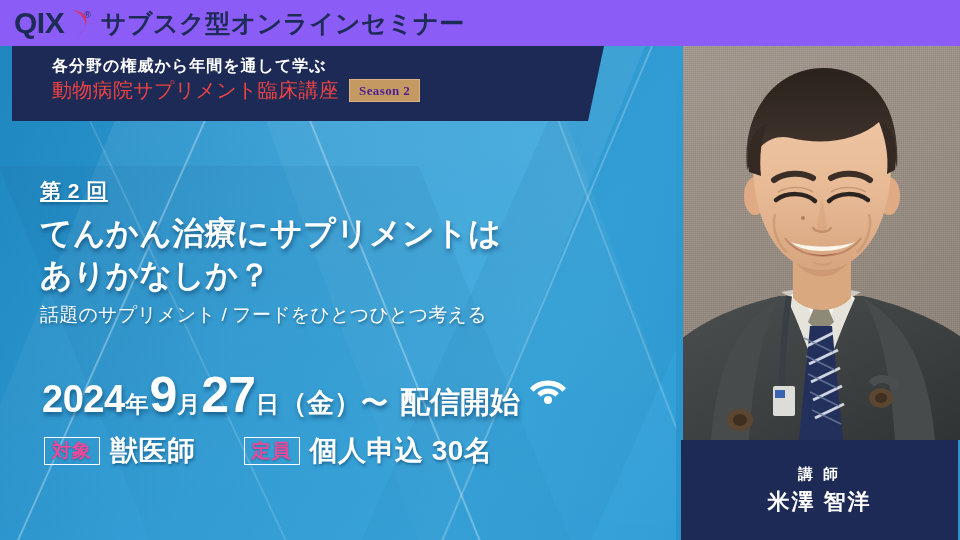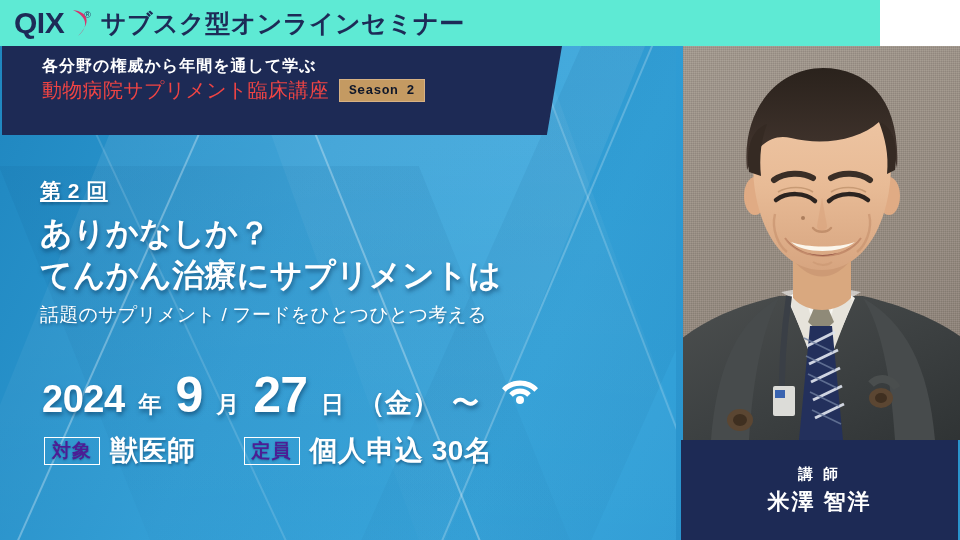--- a/index.html
+++ b/index.html
@@ -15,22 +15,22 @@
     overflow: hidden;
     font-family: "Liberation Sans", "DejaVu Sans", sans-serif;
     background: #ffffff;
     user-select: none;
   }
 
   
   .topbar {
     position: absolute;
     left: 0; top: 0;
-    width: 880px; height: 46px;
-    background: #5eead4;
+    width: 960px; height: 46px;
+    background: #8b5cf6;
     display: flex;
     align-items: center;
     z-index: 40;
   }
   .logo-wrap {
     position: relative;
     margin-left: 14px;
     display: flex;
     align-items: baseline;
     height: 46px;
@@ -111,25 +111,26 @@
   }
   .ln1 { left: 108px; top: -160px; height: 900px; transform: rotate(24deg); }
   .ln2 { left: 392px; top: -180px; height: 920px; transform: rotate(-22deg); }
   .ln3 { left: 528px; top: -200px; height: 980px; transform: rotate(23deg); background: rgba(255,255,255,0.22); }
   .ln4 { left: 640px; top: -160px; height: 900px; transform: rotate(-21deg); background: rgba(255,255,255,0.18); }
   .ln5 { left: 250px; top: 40px; height: 760px; transform: rotate(-25deg); background: rgba(255,255,255,0.14); }
 
   
   .navy-banner {
     position: absolute;
-    left: 2px; top: 46px;
-    width: 560px; height: 89px;
+    left: 12px; top: 46px;
+    width: 560px; height: 75px;
     background: #1d2a55;
     z-index: 12;
     clip-path: polygon(0 0, 100% 0, 97.3% 100%, 0 100%);
+    padding-left: 32px;
   }
   .navy-inner {
     position: absolute;
     left: 40px; top: 9px;
     width: 480px;
   }
   .banner-kicker {
     font-size: 16px;
     font-weight: 700;
     color: #ffffff;
@@ -146,22 +147,22 @@
     font-size: 20px;
     font-weight: 400;
     color: #ef4444;
     letter-spacing: 0.3px;
     white-space: nowrap;
     line-height: 1.25;
   }
   .season-badge {
     margin-left: 10px;
     background: #c49a62;
-    color: #0f172a;
-    font-family: Liberation Mono, monospace;
+    color: #4c1d95;
+    font-family: Liberation Serif, serif;
     font-size: 13px;
     font-weight: 700;
     padding: 4px 9px 4px 9px;
     letter-spacing: 0.4px;
     white-space: nowrap;
     line-height: 1;
     border: 1px solid #d7b184;
   }
 
   
@@ -202,21 +203,20 @@
   
   .dateline {
     position: absolute;
     left: 42px; top: 366px;
     display: flex;
     align-items: baseline;
     z-index: 20;
     color: #ffffff;
     text-shadow: 1px 3px 4px rgba(0,40,75,0.5);
     white-space: nowrap;
-    gap: 13px;
   }
   .dl-num {
     font-size: 38px;
     font-weight: 700;
     letter-spacing: -0.5px;
   }
   .dl-big {
     font-size: 50px;
     font-weight: 700;
     letter-spacing: -1px;
@@ -251,21 +251,21 @@
     z-index: 20;
     white-space: nowrap;
   }
   .meta-group {
     display: flex;
     align-items: center;
   }
   .meta-group.second { margin-left: 48px; }
   .meta-chip {
     border: 1.5px solid #ffffff;
-    color: #4c1d95;
+    color: #ec4899;
     font-size: 19px;
     font-weight: 700;
     padding: 3px 7px 4px 7px;
     line-height: 1;
     letter-spacing: 1px;
     text-shadow: 0 1px 2px rgba(0,40,75,0.35);
   }
   .meta-val {
     margin-left: 10px;
     color: #ffffff;
@@ -365,35 +365,36 @@
       <div class="banner-row">
         <div class="banner-title">動物病院サプリメント臨床講座</div>
         <div class="season-badge">Season 2</div>
       </div>
     </div>
   </div>
 
   <div class="copy">
     <div class="ep-no">第 2 回</div>
     <div class="headline">
+      <div>てんかん治療にサプリメントは</div>
       <div>ありかなしか？</div>
-      <div>てんかん治療にサプリメントは</div>
     </div>
     <div class="subhead">話題のサプリメント / フードをひとつひとつ考える</div>
   </div>
 
   <div class="dateline">
     <span class="dl-num">2024</span>
     <span class="dl-unit">年</span>
     <span class="dl-big">9</span>
     <span class="dl-unit">月</span>
     <span class="dl-big">27</span>
     <span class="dl-unit">日</span>
     <span class="dl-mid">（金）</span>
     <span class="dl-mid">〜</span>
+    <span class="dl-text">配信開始</span>
     <span class="wifi-icon">
       <svg width="38" height="30" viewBox="0 0 38 30">
         <path d="M19 6.5 C26.5 6.5 33 9.6 37 14.2 L33.4 17.8 C30.2 14.2 25 11.8 19 11.8 C13 11.8 7.8 14.2 4.6 17.8 L1 14.2 C5 9.6 11.5 6.5 19 6.5 Z" fill="#ffffff"></path>
         <path d="M19 14.6 C23.4 14.6 27.3 16.4 29.8 19.2 L26.2 22.8 C24.5 20.9 21.9 19.7 19 19.7 C16.1 19.7 13.5 20.9 11.8 22.8 L8.2 19.2 C10.7 16.4 14.6 14.6 19 14.6 Z" fill="#ffffff"></path>
         <circle cx="19" cy="26" r="4" fill="#ffffff"></circle>
       </svg>
     </span>
   </div>
 
   <div class="meta">

